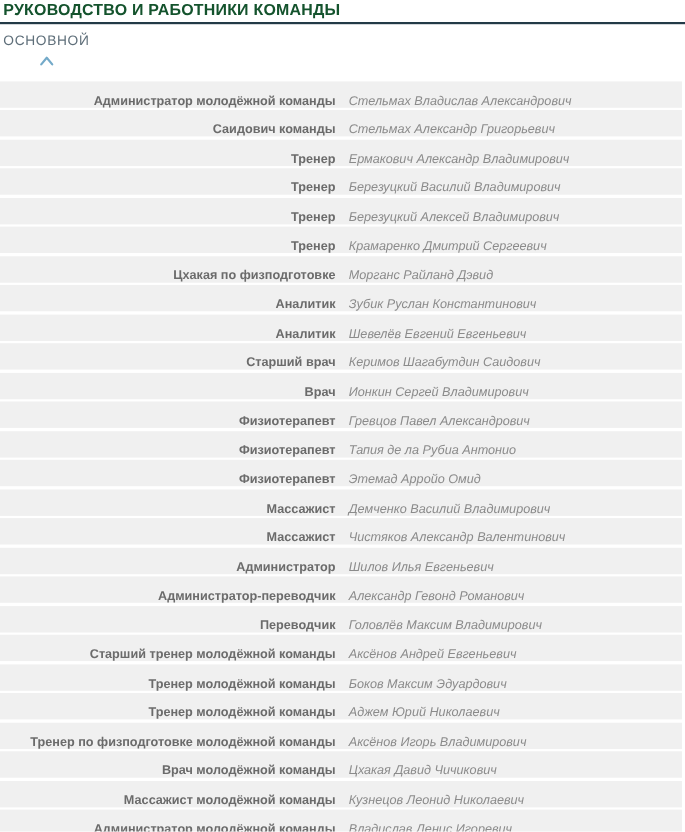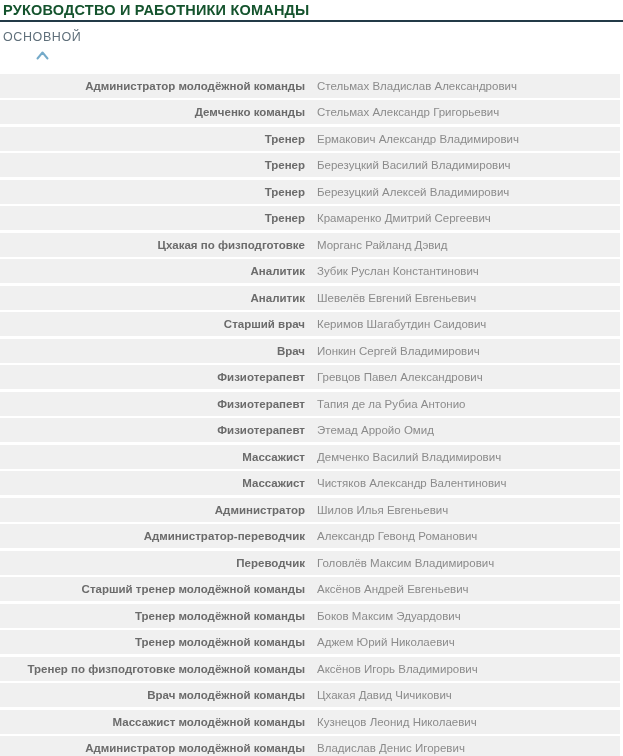--- a/index.html
+++ b/index.html
@@ -49,38 +49,39 @@
   .staff-table {
     margin-top: 14px;
     display: flex;
     flex-direction: column;
     gap: 2.5px;
   }
   .staff-row {
     height: 24px;
     background: #f0f0f0;
     display: flex;
-    align-items: center;
+    align-items: flex-end;
     width: 620px;
   }
   .role-cell {
     width: 305px;
     flex: 0 0 305px;
     text-align: right;
     font-size: 11.5px;
     font-weight: 700;
     color: #6b6b6b;
     white-space: nowrap;
   }
   .name-cell {
     margin-left: 12px;
     font-size: 11.5px;
     font-weight: 400;
     color: #8b8b8b;
     white-space: nowrap;
+    font-style: italic;
   }
 </style>
 </head>
 <body>
 
 <div class="page">
 
   <h1 class="page-title">РУКОВОДСТВО И РАБОТНИКИ КОМАНДЫ</h1>
 
   <div class="section-toggle">
@@ -92,21 +93,21 @@
     </span>
   </div>
 
   <div class="staff-table" id="staff-table">
     <div class="staff-row">
       <span class="role-cell">Администратор молодёжной команды</span>
       <span class="name-cell">Стельмах Владислав Александрович</span>
     </div>
 
     <div class="staff-row">
-      <span class="role-cell">Демченко команды</span>
+      <span class="role-cell">Саидович команды</span>
       <span class="name-cell">Стельмах Александр Григорьевич</span>
     </div>
 
     <div class="staff-row">
       <span class="role-cell">Тренер</span>
       <span class="name-cell">Ермакович Александр Владимирович</span>
     </div>
 
     <div class="staff-row">
       <span class="role-cell">Тренер</span>

